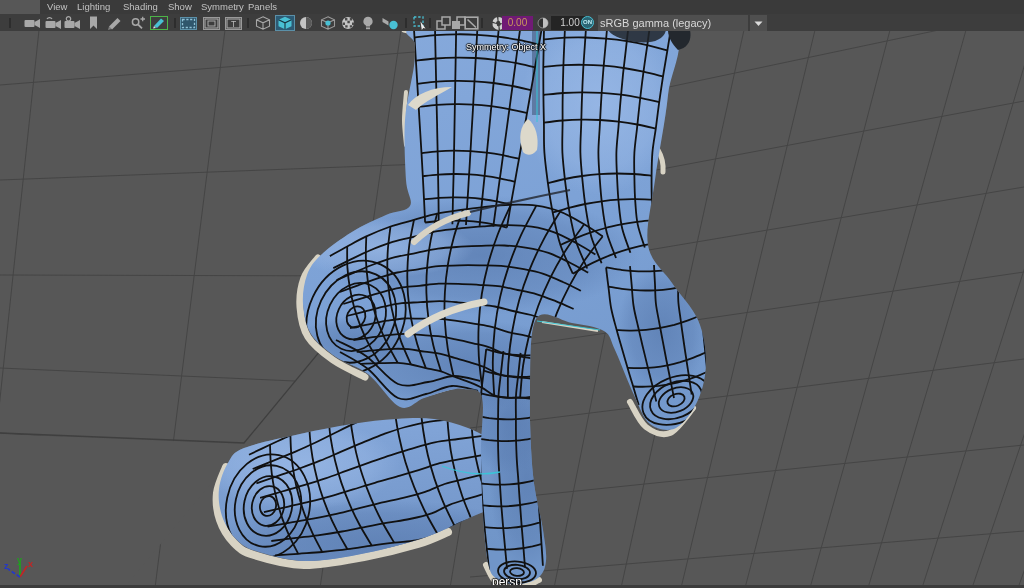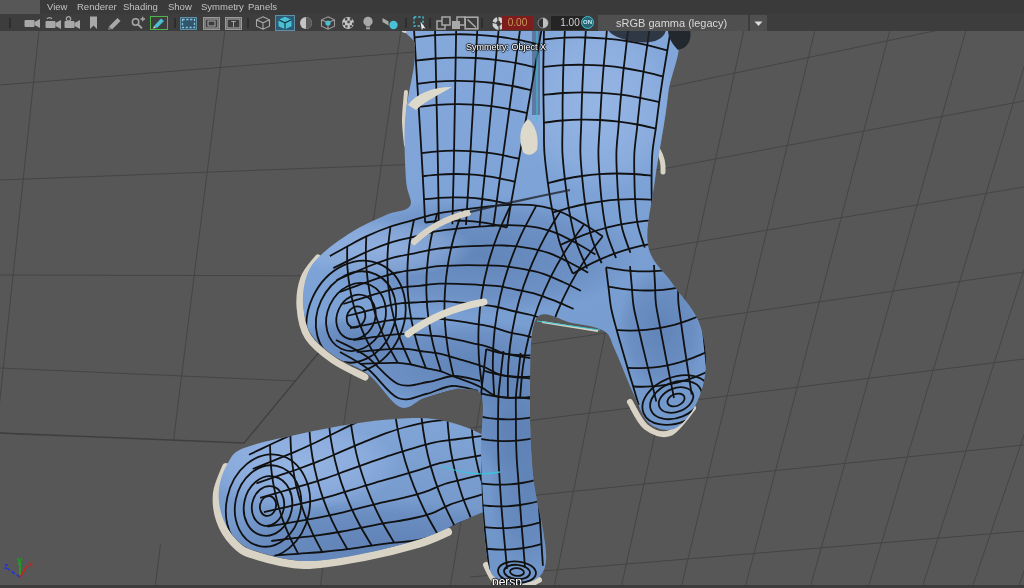--- a/index.html
+++ b/index.html
@@ -6,21 +6,21 @@
 #menubar { position:absolute; left:0; top:0; width:1024px; height:14px; background:#3a3a3a;
            color:#c2c2c2; font-size:9.5px;margin-left:40px; }
 #toolbar { position:absolute; left:0; top:14px; width:1024px; height:17px; background:#3d3d3d; }
 #viewport { position:absolute; left:0; top:31px; width:1024px; height:557px; background:#575757; }
 .lbl { position:absolute; color:#fff; font-weight:normal; font-size:9px;
        text-shadow:0 1px 1px #111, 1px 0 1px #111, -1px 0 1px #111, 0 -1px 1px #111; }
 </style></head>
 <body>
 <div id="menubar">
     <span style="position:absolute;left:7px;top:1px">View</span>
-    <span style="position:absolute;left:37px;top:1px">Renderer</span>
+    <span style="position:absolute;left:37px;top:1px">Lighting</span>
     <span style="position:absolute;left:83px;top:1px">Shading</span>
     <span style="position:absolute;left:128px;top:1px">Show</span>
     <span style="position:absolute;left:161px;top:1px">Symmetry</span>
     <span style="position:absolute;left:208px;top:1px">Panels</span>
   </div>
 <div id="toolbar">
     <div style="position:absolute;left:9px;top:4px;width:2px;height:10px;background:#2d2d2d"></div>
     <div style="position:absolute;left:24px;top:2px;line-height:0"><svg width="17" height="14" viewBox="0 0 17 14">
         <rect x="0.5" y="4" width="10" height="7" rx="1" fill="#a8a8a8"></rect>
         <path d="M10.5 6 L16 3 L16 12 L10.5 9 Z" fill="#a8a8a8"></path>
@@ -109,28 +109,28 @@
         <rect x="1.2" y="1.2" width="12.6" height="11.6" fill="none" stroke="#a8a8a8" stroke-width="1.6"></rect>
         <path d="M3.5 3.5 L12 11.5" stroke="#a8a8a8" stroke-width="1.6"></path>
       </svg></div>
     <div style="position:absolute;left:481px;top:4px;width:2px;height:10px;background:#2d2d2d"></div>
     <div style="position:absolute;left:491px;top:2px;line-height:0"><svg width="15" height="14" viewBox="0 0 15 14">
         <path d="M7.5 1 A6 6 0 0 1 13.4 8 L9.3 7 A2.6 2.6 0 0 0 7.5 4.4 Z" fill="#d0d0d0"></path>
         <path d="M7.5 14 A6 6 0 0 1 1.6 7 L5.7 8 A2.6 2.6 0 0 0 7.5 10.6 Z" fill="#d0d0d0"></path>
         <path d="M1.6 5.5 A6 6 0 0 1 6 1.2 L6.5 5 A2.6 2.6 0 0 0 5 7 Z" fill="#d0d0d0"></path>
         <path d="M13.4 9.5 A6 6 0 0 1 9 13.8 L8.5 10 A2.6 2.6 0 0 0 10 8 Z" fill="#d0d0d0"></path>
       </svg></div>
-    <div style="position:absolute;left:502px;top:2px;width:31px;height:14px;background:#7f1d1d;color:#c89a5c;font-size:10px;line-height:14px;text-align:center">0.00</div>
+    <div style="position:absolute;left:502px;top:2px;width:31px;height:14px;background:#701a75;color:#c89a5c;font-size:10px;line-height:14px;text-align:center">0.00</div>
     <div style="position:absolute;left:537px;top:2px;line-height:0"><svg width="12" height="14" viewBox="0 0 12 14">
         <circle cx="6" cy="7" r="5" fill="#303030" stroke="#888" stroke-width="1"></circle>
         <path d="M6 2 A5 5 0 0 1 6 12 Z" fill="#c0c0c0"></path>
       </svg></div>
     <div style="position:absolute;left:551px;top:2px;width:38px;height:14px;background:#242424;color:#cfcfcf;font-size:10px;line-height:14px;text-align:center">1.00</div>
     <div style="position:absolute;left:581px;top:2px;width:13px;height:13px;border-radius:7px;background:#2b6573;border:1.5px solid #49c0d4;color:#bfeef5;font-size:6px;font-weight:bold;text-align:center;line-height:11px;box-sizing:border-box">ON</div>
-    <div style="position:absolute;left:598px;top:1px;width:150px;height:16px;background:#4f4f4f;color:#d8d8d8;font-size:11px;line-height:16px;padding-left:18px;box-sizing:border-box">sRGB gamma (legacy)</div>
+    <div style="position:absolute;left:598px;top:1px;width:150px;height:16px;background:#4f4f4f;color:#d8d8d8;font-size:11px;line-height:16px;padding-left:2px;box-sizing:border-box">sRGB gamma (legacy)</div>
     <div style="position:absolute;left:750px;top:1px;width:17px;height:16px;background:#4f4f4f;line-height:0"><svg width="17" height="16">
         <path d="M4.5 6.5 L12.5 6.5 L8.5 11 Z" fill="#dcdcdc"></path>
       </svg></div>
   </div>
 <div id="viewport">
 <svg width="1024" height="557" viewBox="0 31 1024 557" style="position:absolute;top:0;left:0">
       <defs>
         <linearGradient id="gU" x1="0" y1="0" x2="0.25" y2="1">
           <stop offset="0" stop-color="#87aadc"></stop>
           <stop offset="0.45" stop-color="#7da2d6"></stop>

